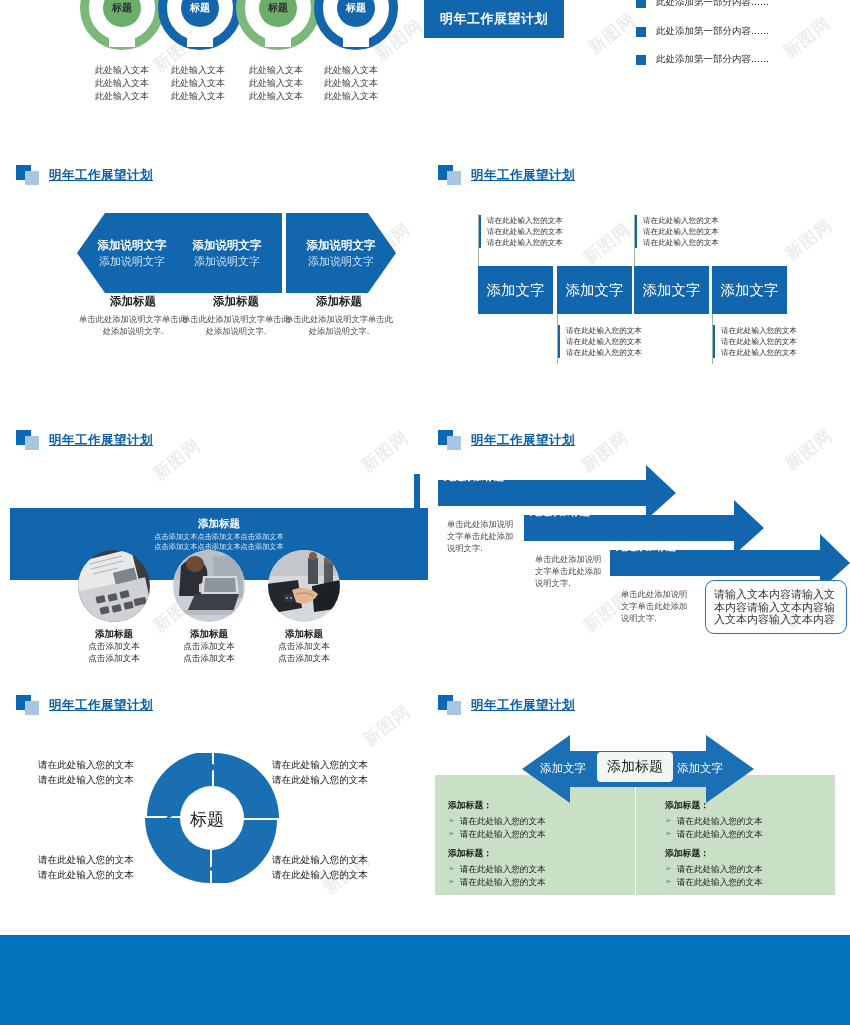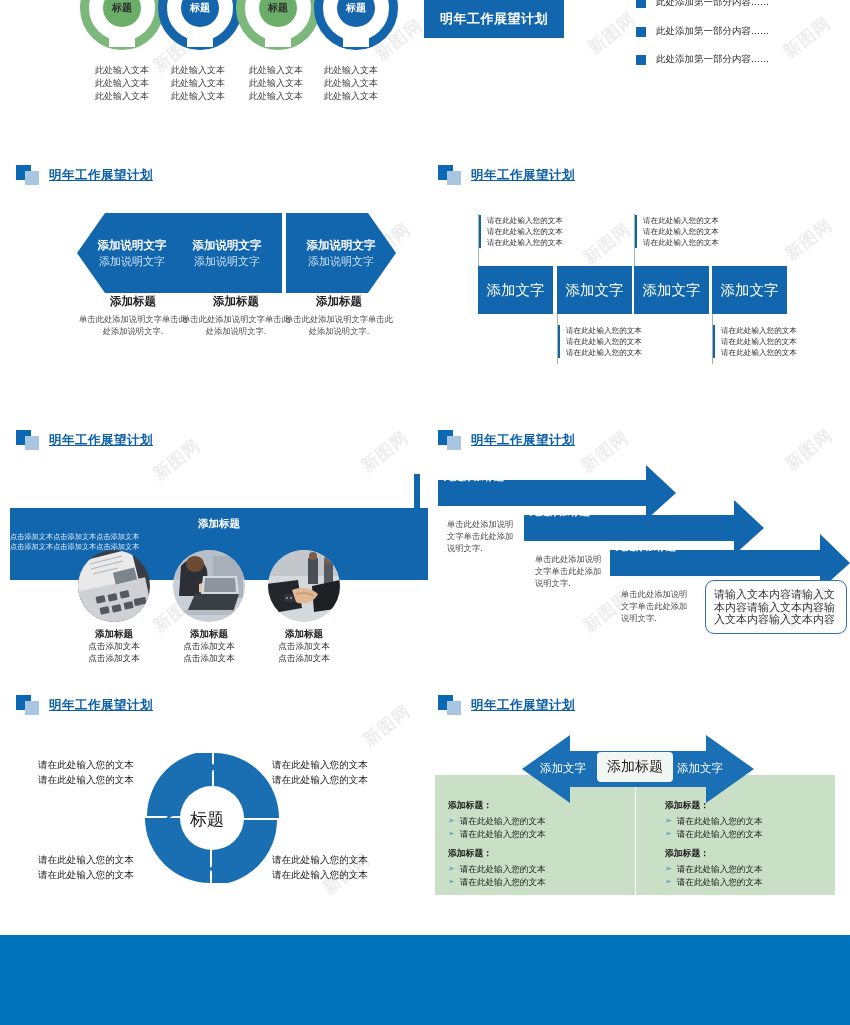--- a/index.html
+++ b/index.html
@@ -58,21 +58,21 @@
   .bx{position:absolute;height:48px;background:#1266ad;color:#fff;
       display:flex;align-items:center;justify-content:center;font-size:14.5px;}
   .bxtxt{position:absolute;font-size:7.6px;line-height:11px;color:#333;padding-left:6px;
          border-left:2px solid #17639f;font-family:"DejaVu Sans","Liberation Sans",sans-serif;}
   .vline{position:absolute;width:1px;background:#9fb8a6;}
 
   
   .banner{position:absolute;left:10px;top:508px;width:418px;height:72px;background:#1266ad;}
   .banner .bt{position:absolute;left:0;right:0;top:9px;text-align:center;color:#fff;
               font-size:10.5px;font-weight:700;}
-  .banner .bp{position:absolute;left:0;right:0;top:24px;text-align:left;color:#dbe9f6;
+  .banner .bp{position:absolute;left:0;right:0;top:24px;text-align:center;color:#dbe9f6;
               font-size:7.2px;line-height:10px;}
   .photo{position:absolute;width:72px;height:72px;border-radius:50%;overflow:hidden;}
   .pcap{position:absolute;width:110px;text-align:center;}
   .pcap .h{font-size:9.5px;font-weight:700;color:#1b1b1b;}
   .pcap .p{font-size:8.6px;line-height:11.5px;color:#2b2b2b;}
 
   
   .casc-txt{position:absolute;font-size:8.3px;line-height:12px;color:#4a4a4a;width:72px;
             font-family:"DejaVu Serif","Liberation Serif",serif;}
   .callout{position:absolute;border:1.3px solid #2f72b5;border-radius:9px;

